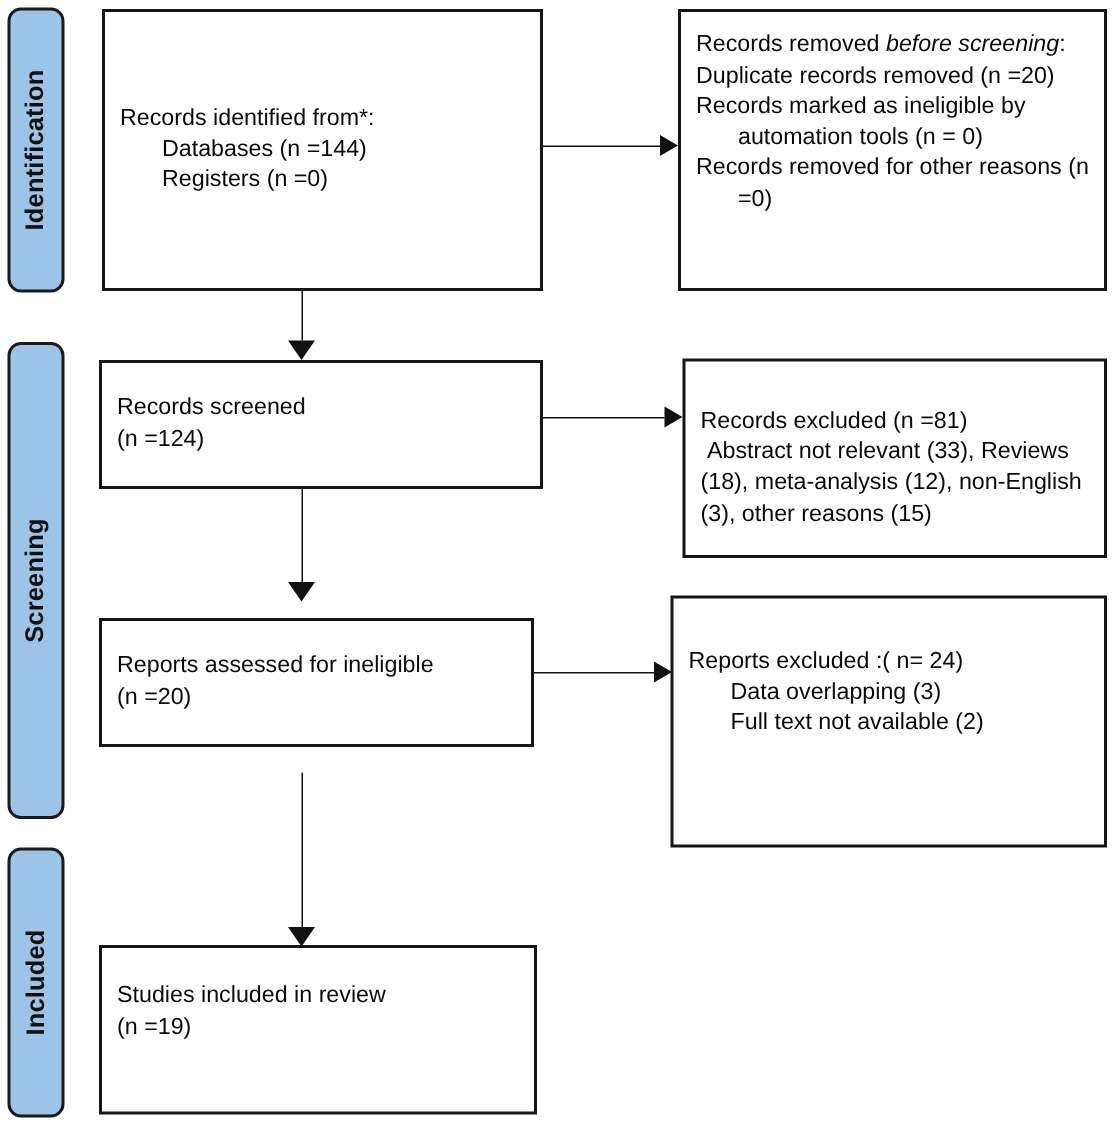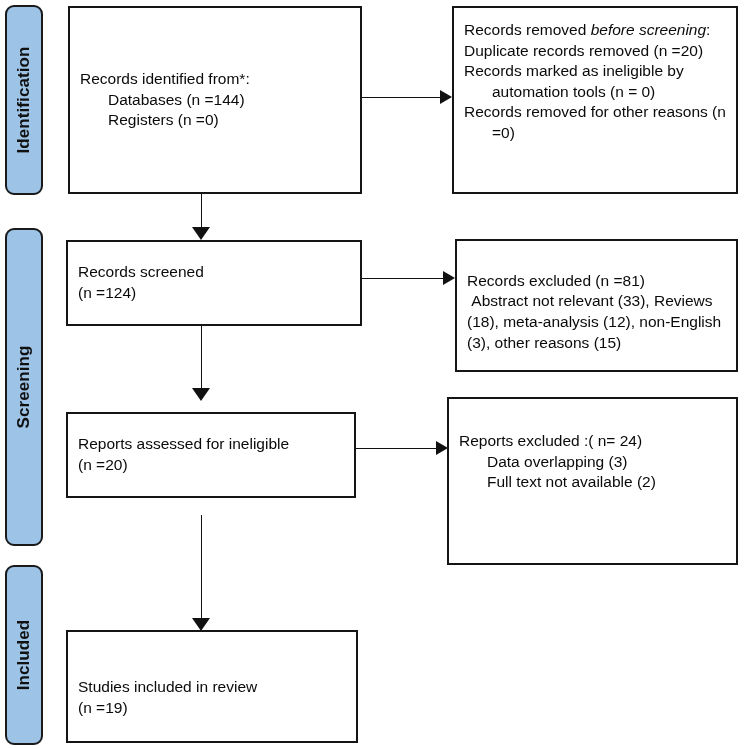--- a/index.html
+++ b/index.html
@@ -156,18 +156,18 @@
     <div class="line indent">Data overlapping (3)</div>
     <div class="line indent">Full text not available (2)</div>
   </div>
 
   <div class="conn-h" style="left:356px; top:448px; width:80px;"></div>
   <div class="arrow-right" style="left:436px; top:441px;"></div>
 
   <div class="conn-v" style="left:201px; top:515px; height:103px;"></div>
   <div class="arrow-down" style="left:192px; top:618px;"></div>
 
-  <div class="flow-box" style="left:66px; top:630px; width:292px; height:113px; justify-content:center; padding-top:22px;">
+  <div class="flow-box" style="left:66px; top:630px; width:292px; height:113px; justify-content:flex-start; padding-top:22px;">
     <div class="line">Studies included in review</div>
     <div class="line">(n =19)</div>
   </div>
 
 </div>
 
 </body></html>

